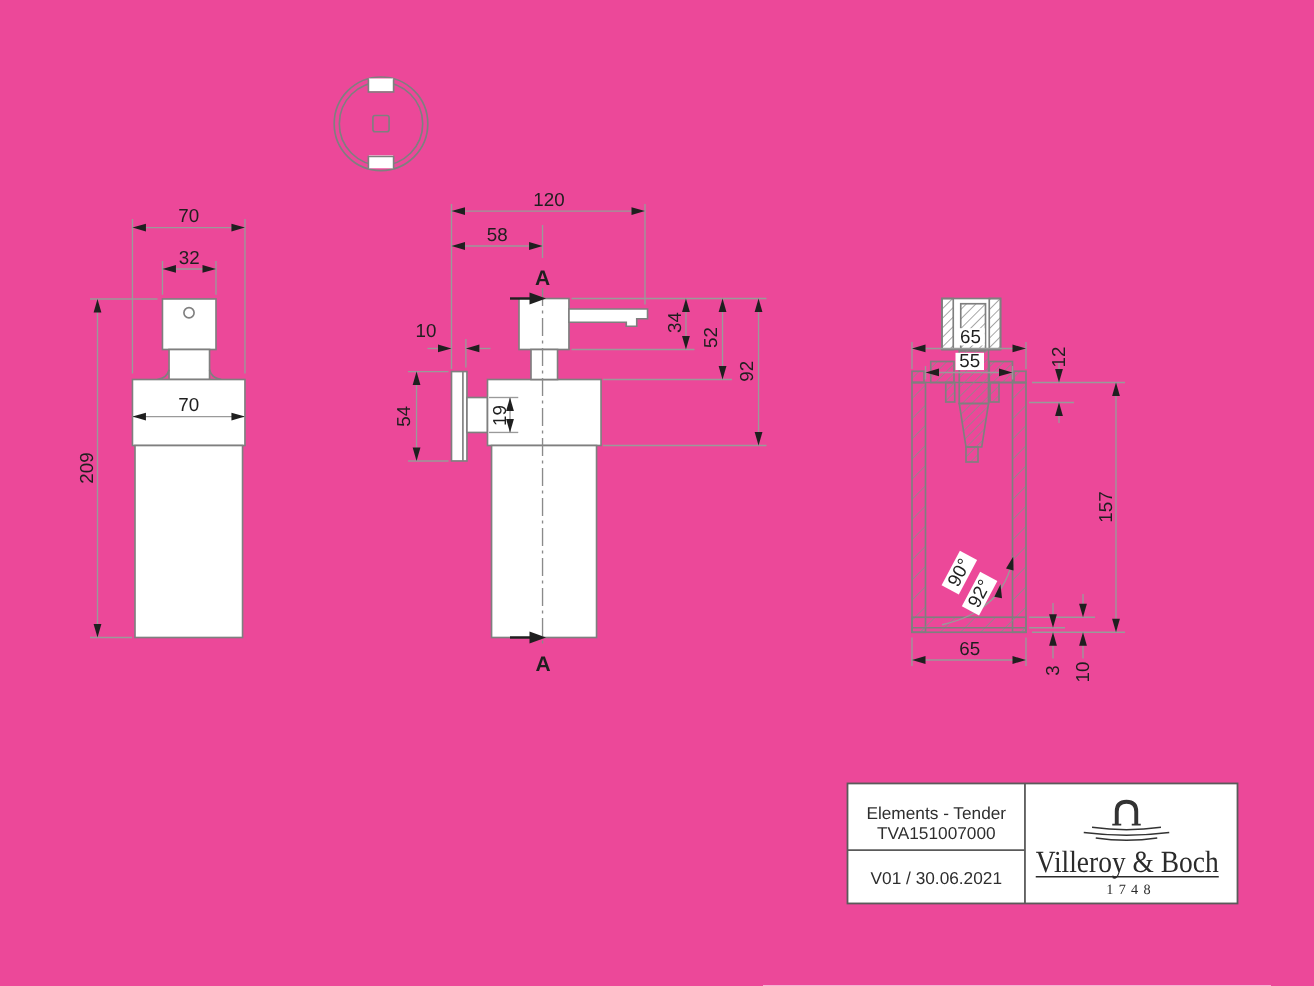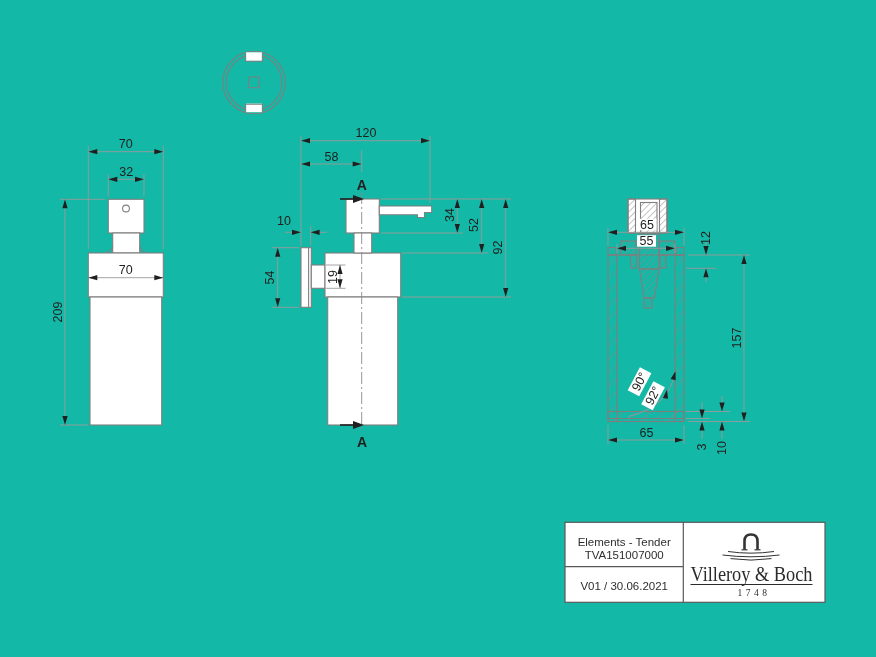--- a/index.html
+++ b/index.html
@@ -1,16 +1,16 @@
 <!DOCTYPE html>
 <html><head>
 <meta charset="utf-8">
 <style>
   html,body{margin:0;padding:0;background:#ffffff;}
-  .canvas{position:relative;width:876px;height:657px;background:#14b8a6;overflow:hidden;
+  .canvas{position:relative;width:876px;height:657px;background:#ec4899;overflow:hidden;
           font-family:"Liberation Sans",sans-serif;}
   svg{display:block;}
   svg text{font-family:"Liberation Sans",sans-serif;font-size:12.5px;fill:#1f1f1f;stroke:none;}
   .sec-label{font-size:14px;font-weight:600;}
   .tb-text{font-size:11.5px;fill:#2e2e2e;}
   .brand{font-family:"Liberation Serif",serif;font-size:20.5px;fill:#2b2b2b;}
   .year{font-family:"Liberation Serif",serif;font-size:9.5px;fill:#2b2b2b;letter-spacing:3.5px;}
 </style>
 </head>
 <body>

